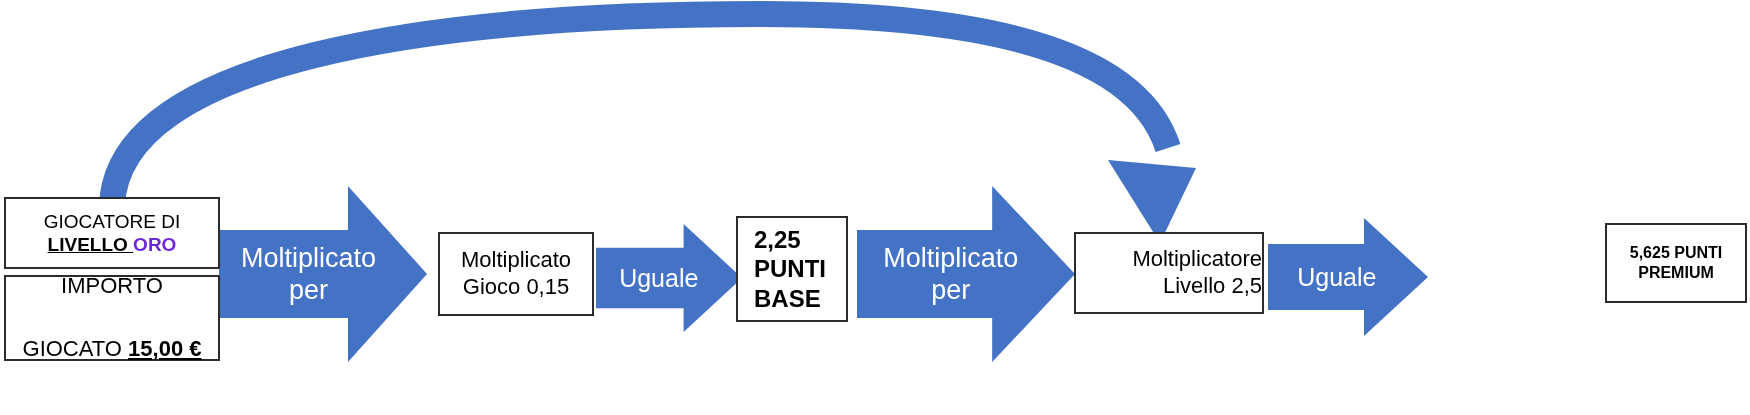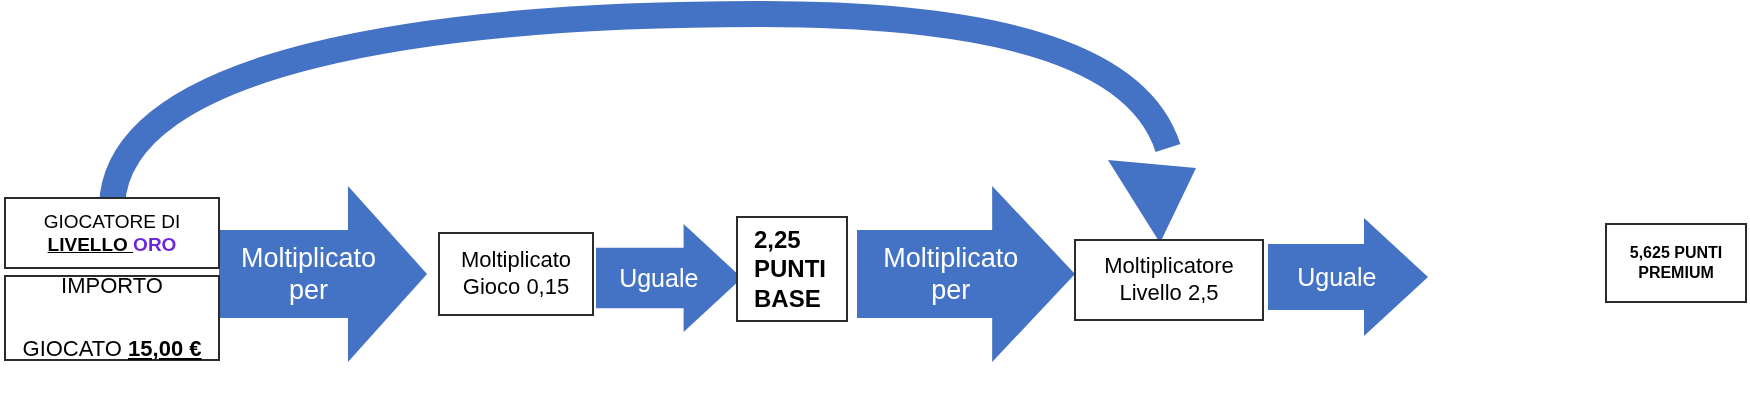--- a/index.html
+++ b/index.html
@@ -42,21 +42,21 @@
   }
   .box .ln { display: block; white-space: nowrap; }
   .b-bold { font-weight: bold; text-decoration: underline; }
   .b-gold { color: #6d28d9; font-weight: bold; }
 
   #box-player      { left: 4px;    top: 197px; width: 216px; height: 72px;  font-size: 19px; }
   #box-amount      { left: 4px;    top: 275px; width: 216px; height: 86px;  font-size: 22px; gap: 36px; }
   #box-coeff       { left: 438px;  top: 232px; width: 156px; height: 84px;  font-size: 22px; }
   #box-basepoints  { left: 736px;  top: 216px; width: 112px; height: 106px; font-size: 24px;
                      align-items: flex-start; text-align: left; padding-left: 16px; font-weight: bold; }
-  #box-levelmult   { left: 1074px; top: 239px; width: 190px; height: 82px;  font-size: 22px; }
+  #box-levelmult   { left: 1074px; top: 232px; width: 190px; height: 82px;  font-size: 22px; align-items: flex-end; }
   #box-premium     { left: 1605px; top: 223px; width: 142px; height: 80px;  font-size: 16px;
                      font-weight: bold; }
 
   
   .block-arrow {
     position: absolute;
     display: flex;
     align-items: center;
     justify-content: center;
     color: #ffffff;

